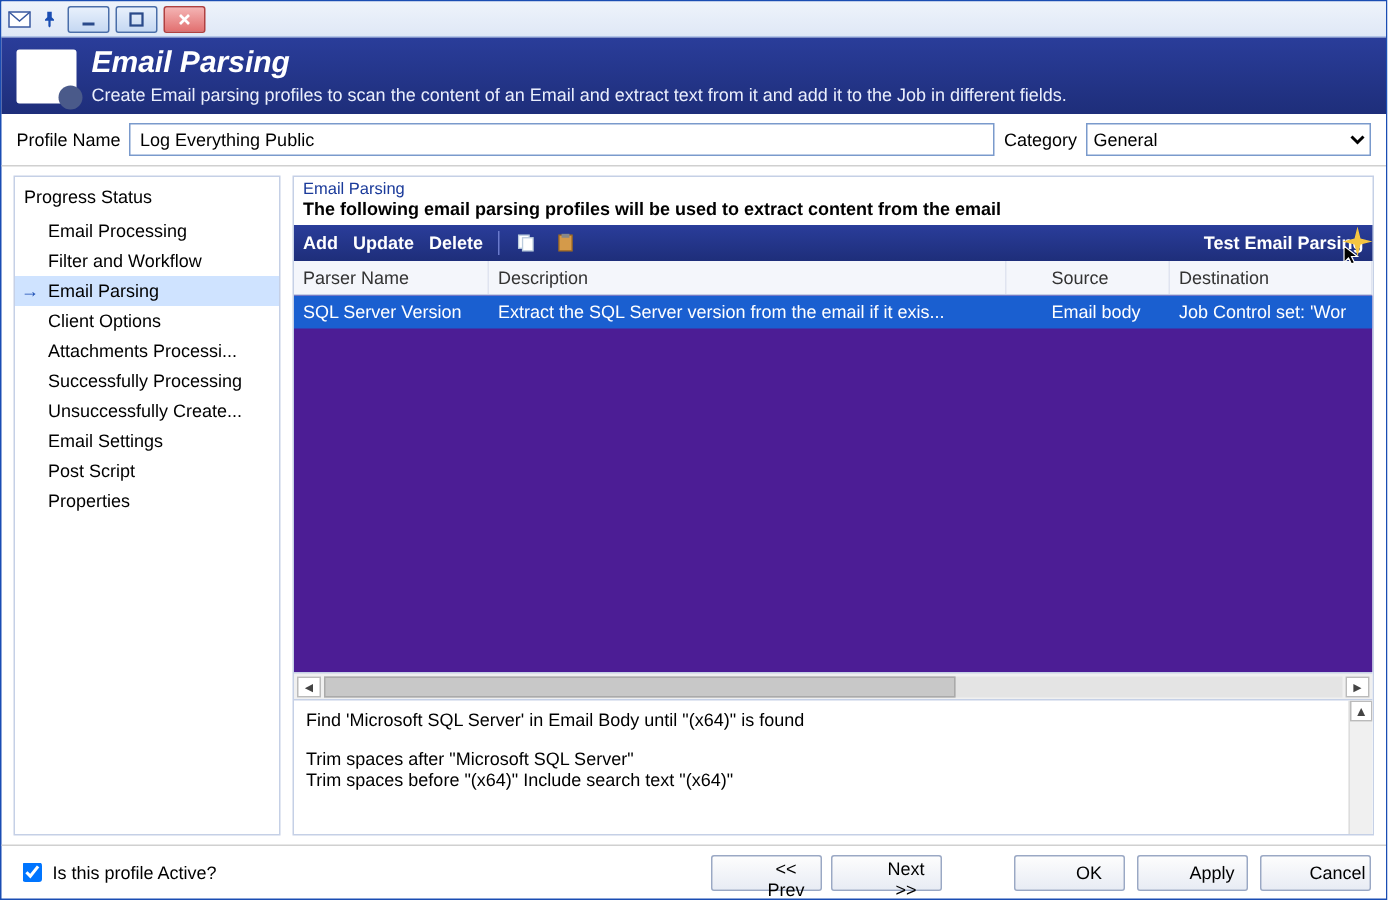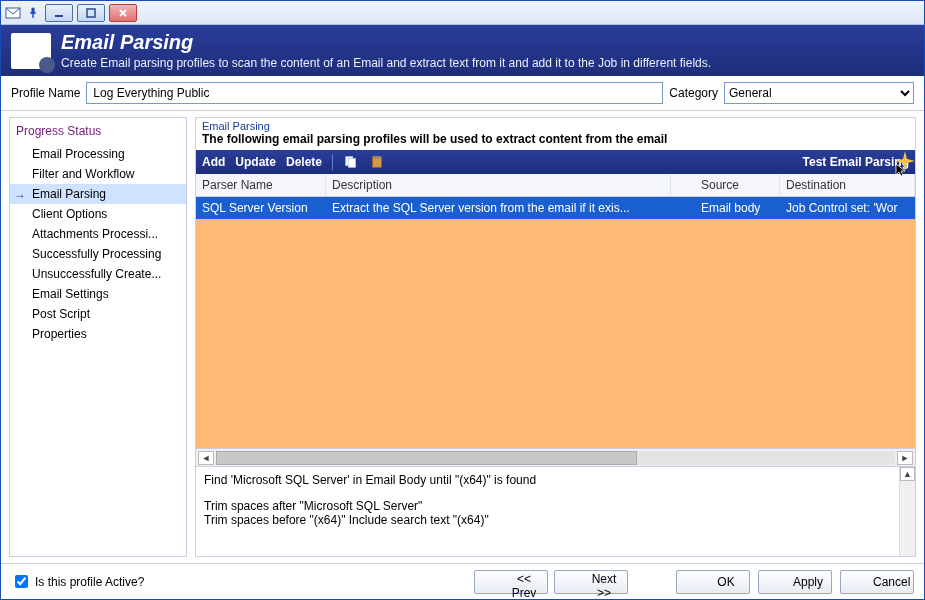--- a/index.html
+++ b/index.html
@@ -16,38 +16,38 @@
   .banner .bicon { width: 40px; height: 36px; background: #fff; margin-right: 10px; position: relative; border-radius: 2px; }
   .banner .bicon::after { content: ""; position: absolute; right: -4px; bottom: -4px; width: 16px; height: 16px; background: #4a5a8a; border-radius: 50%; }
   .banner h1 { margin: 0; font-size: 20px; font-weight: bold; font-style: italic; color: #fff; }
   .banner .desc { font-size: 12px; color: #eaeefc; margin-top: 2px; }
   .profile-row { display: flex; align-items: center; padding: 6px 10px; gap: 6px; border-bottom: 1px solid #d0d0d0; }
   .profile-row label { white-space: nowrap; }
   .profile-row input[type=text] { flex: 1; height: 22px; border: 1px solid #7a9acc; padding: 0 6px; background: #fff; }
   .profile-row select { width: 190px; height: 22px; border: 1px solid #7a9acc; background: #fff; }
   .body { flex: 1; display: flex; padding: 6px 8px; gap: 8px; overflow: hidden; }
   .sidebar { width: 190px; border: 1px solid #c5d0e6; background: #fff; padding: 4px 0; }
-  .sidebar .shead { padding: 2px 6px 6px; color: #701a75; }
+  .sidebar .shead { padding: 2px 6px 6px; color: #000000; }
   .sidebar .sitem { padding: 3px 6px 3px 22px; cursor: default; position: relative; white-space: nowrap; overflow: hidden; text-overflow: ellipsis; }
   .sidebar .sitem.selected { background: #cfe3ff; }
   .sidebar .sitem .arrow { position: absolute; left: 4px; top: 3px; color: #1a4db3; font-weight: bold; }
   .main { flex: 1; display: flex; flex-direction: column; border: 1px solid #c5d0e6; }
   .fieldset-label { color: #1a3a9a; padding: 2px 6px 0; font-size: 11px; }
   .subdesc { padding: 0 6px 4px; font-weight: bold; font-size: 12px; }
   .toolbar { background: linear-gradient(#2a3d9a,#1e2e7a); color: #fff; display: flex; align-items: center; height: 24px; padding: 0 6px; gap: 10px; font-weight: bold; }
   .toolbar .sep { width: 1px; height: 16px; background: #6a7acc; }
   .toolbar .spacer { flex: 1; }
   .toolbar .tbtn { cursor: default; position: relative; }
   .toolbar .ticon { width: 16px; height: 14px; display: inline-block; }
   .sparkle { position: absolute; right: -6px; top: -4px; width: 20px; height: 20px; }
   .cursor { position: absolute; right: 0px; top: 8px; width: 14px; height: 14px; }
   .grid { flex: 1; display: flex; flex-direction: column; overflow: hidden; }
   .ghead { display: flex; border-bottom: 1px solid #c5d0e6; background: #f4f6fb; }
   .ghead div { padding: 4px 6px; border-right: 1px solid #e0e4f0; color: #333; }
-  .gbody { flex: 1; overflow: hidden; background: #fdba74; }
+  .gbody { flex: 1; overflow: hidden; background: #4c1d95; }
   .grow { display: flex; }
   .grow.selected { background: #1a5fd0; color: #fff; }
   .grow div { padding: 4px 6px; white-space: nowrap; overflow: hidden; }
   .col-name { width: 130px; }
   .col-desc { width: 345px; flex-shrink:0; }
   .col-src  { width: 85px; margin-left: 24px; }
   .col-dest { width: 135px; }
   .hscroll { height: 18px; border-top: 1px solid #c5d0e6; background: #f0f0f0; display: flex; align-items: center; padding: 0 2px; }
   .hscroll .btn { width: 16px; height: 14px; border: 1px solid #bbb; background: #fff; display: flex; align-items: center; justify-content: center; font-size: 9px; color:#444; }
   .hscroll .track { flex: 1; height: 14px; background: #e4e4e4; margin: 0 2px; position: relative; }

